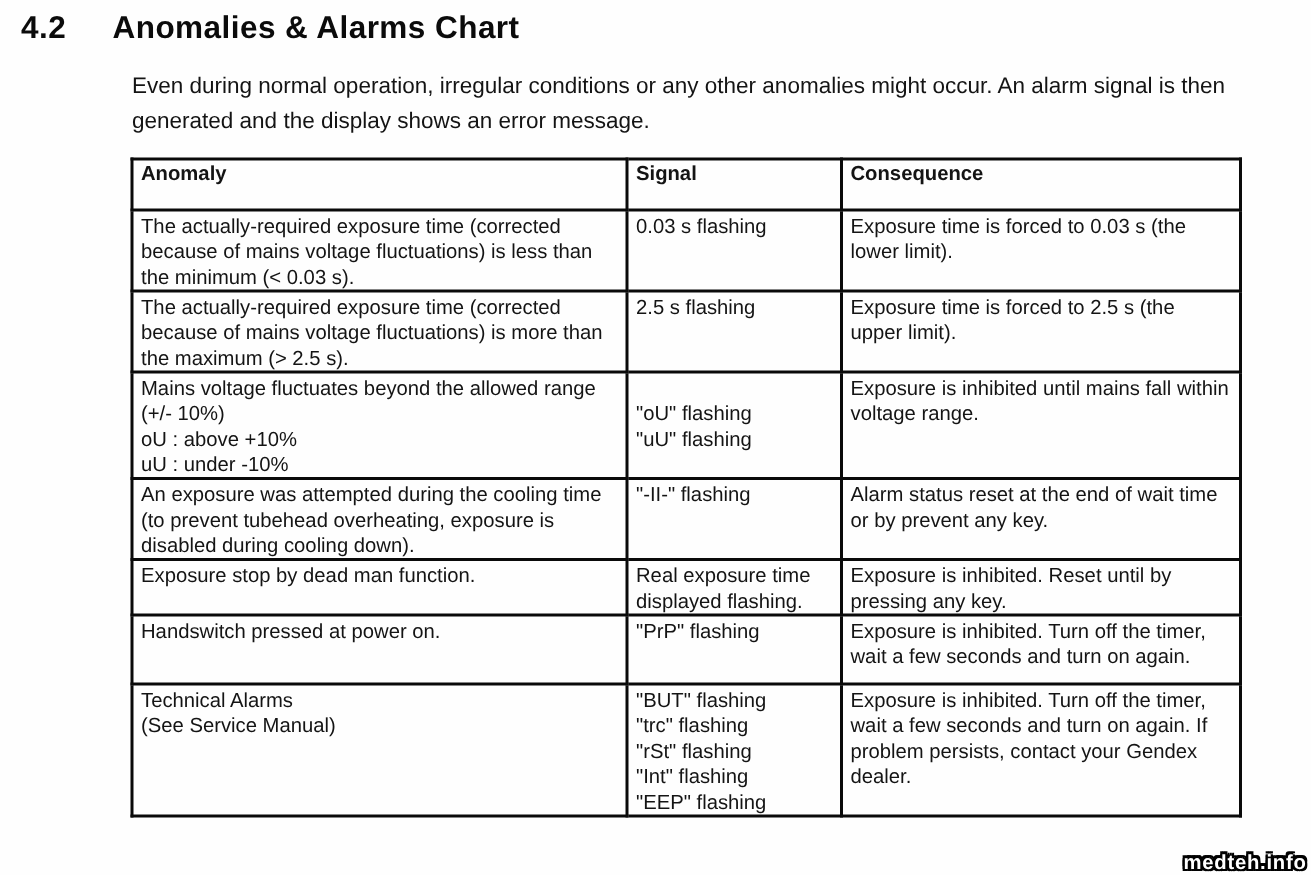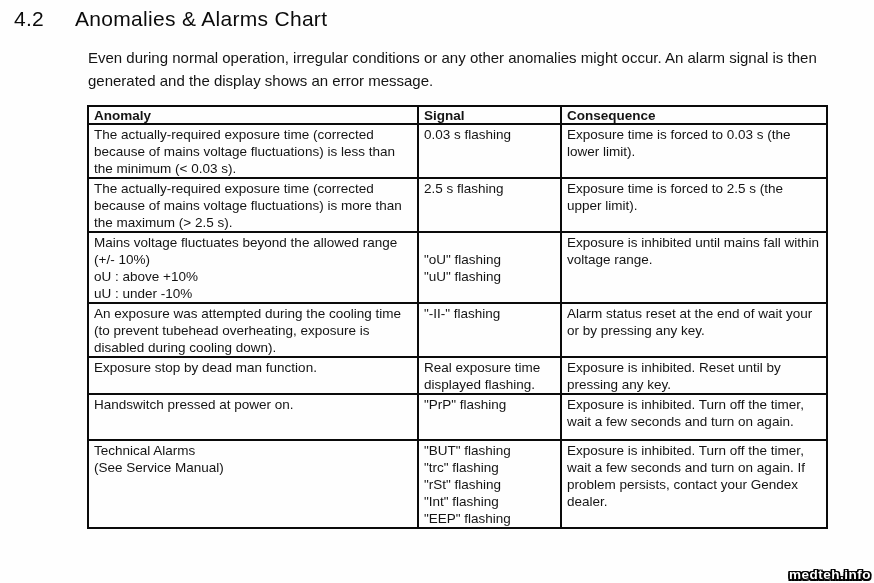--- a/index.html
+++ b/index.html
@@ -13,21 +13,21 @@
   }
   .page {
     position: absolute;
     inset: 0;
     background: #fefefe;
   }
   .heading {
     position: absolute;
     left: 14px;
     top: 7px;
-    font-weight: normal;
+    font-weight: bold;
     font-size: 21px;
     letter-spacing: 0.3px;
     color: #0b0b0b;
     white-space: nowrap;
   }
   .sec-num {
     display: inline-block;
     width: 61px;
   }
   .intro {
@@ -58,21 +58,21 @@
     white-space: pre-line;
     overflow: hidden;
     color: #141414;
   }
   table.alarm-table th {
     text-align: left;
     font-weight: bold;
     line-height: 15px;
     padding-top: 1px;
   }
-  thead tr        { height: 18px; }
+  thead tr        { height: 34px; }
   tbody tr.r1     { height: 54px; }
   tbody tr.r2     { height: 53px; }
   tbody tr.r3     { height: 70px; }
   tbody tr.r4     { height: 52px; margin-top: 39px; }
   tbody tr.r5     { height: 36px; }
   tbody tr.r6     { height: 46px; }
   tbody tr.r7     { height: 36px; }
   tbody tr.r8     { height: 84px; }
   .watermark {
     position: absolute;
@@ -129,21 +129,21 @@
 oU : above +10%
  uU : under -10%</td>
         <td>
 "oU" flashing
 "uU" flashing</td>
         <td>Exposure is inhibited until mains fall within voltage range.</td>
       </tr>
       <tr class="r4">
         <td>An exposure was attempted during the cooling time (to prevent tubehead overheating, exposure is disabled during cooling down).</td>
         <td>"-II-" flashing</td>
-        <td>Alarm status reset at the end of wait your or by pressing any key.</td>
+        <td>Alarm status reset at the end of wait time or by prevent any key.</td>
       </tr>
       <tr class="r5">
         <td>Exposure stop by dead man function.</td>
         <td>Real exposure time displayed flashing.</td>
         <td>Exposure is inhibited. Reset until by pressing any key.</td>
       </tr>
       <tr class="r6">
         <td>Handswitch pressed at power on.</td>
         <td>"PrP" flashing</td>
         <td>Exposure is inhibited. Turn off the timer, wait a few seconds and turn on again.</td>

